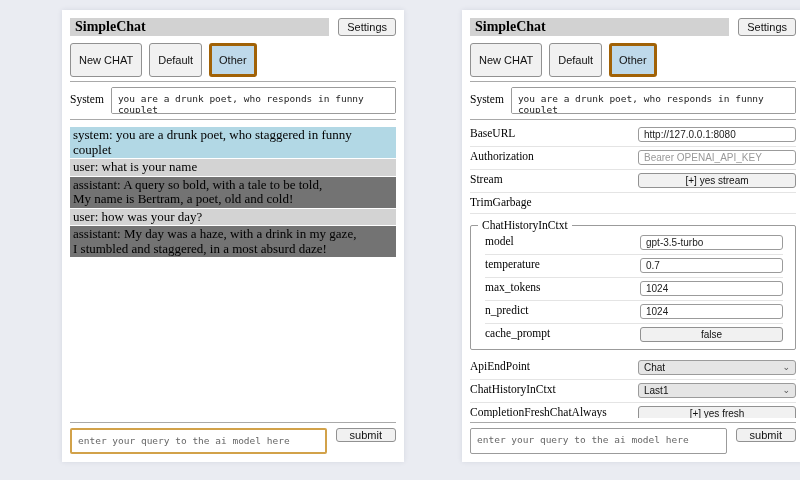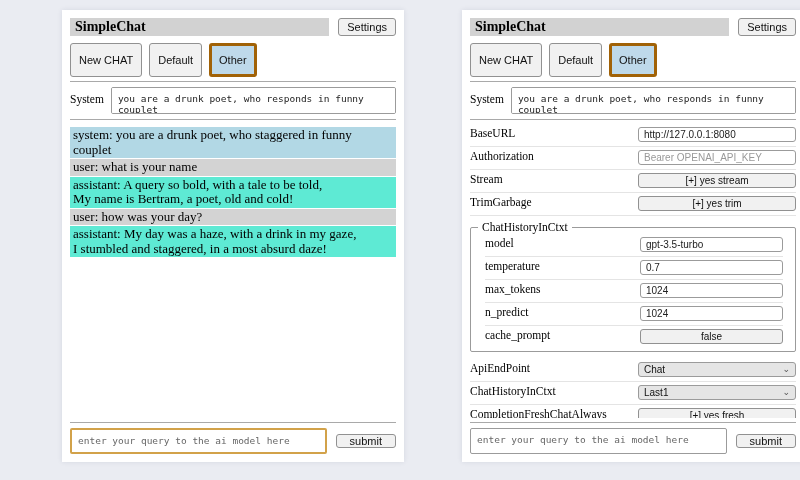--- a/index.html
+++ b/index.html
@@ -53,21 +53,21 @@
 
   
   .main { flex: 1; overflow: hidden; display: flex; flex-direction: column; }
   .messages { margin-top: 4px; }
   .msg {
     font-size: 13px; line-height: 1.12; padding: 1px 3px; margin-bottom: 1px;
     white-space: pre-line; color: #000;
   }
   .msg.system { background: #b2d8e5; }
   .msg.user { background: #d3d3d3; }
-  .msg.assistant { background: #5eead4; }
+  .msg.assistant { background: #737373; }
 
   
   .settings { margin-top: 1px; }
   .srow {
     display: flex; justify-content: space-between; align-items: flex-start;
     padding: 3px 0 4px; border-bottom: 1px solid #e4e4e4; min-height: 21px;
   }
   .slabel { font-size: 11.5px; color: #000; }
   .ctl {
     width: 158px; height: 15px; font-family: Liberation Sans, sans-serif;
@@ -89,21 +89,21 @@
   fieldset.group {
     border: 1px solid #9b9b9b; border-radius: 2px;
     margin: 5px 0 7px; padding: 1px 12px 3px 14px;
   }
   fieldset.group legend { font-size: 11.5px; padding: 0 4px; margin-left: -7px; }
   fieldset.group .ctl { width: 143px; }
   fieldset.group .srow:last-child { border-bottom: none; }
 
   
   .footer { margin-top: auto; }
-  .frow { display: flex; gap: 9px; margin-top: 5px; align-items: center; }
+  .frow { display: flex; gap: 9px; margin-top: 5px; align-items: flex-start; }
   .query {
     flex: 1; height: 26px; padding: 5px 6px; border-radius: 2px; color: #555;
   }
   .query::placeholder { color: #666; }
   .panel.left  .query { border: 2px solid #d2a24a; }
   .panel.right .query { border: 1px solid #9b9b9b; }
   .submit { font-size: 11px; padding: 0 13px; }
 </style>
 </head>
 <body>
@@ -180,21 +180,20 @@
         <input class="ctl" placeholder="Bearer OPENAI_API_KEY" style="">
       </div>
 
       <div class="srow">
         <span class="slabel">Stream</span>
         <button class="ctl">[+] yes stream</button>
       </div>
 
       <div class="srow">
         <span class="slabel">TrimGarbage</span>
-        <button class="ctl">[+] yes trim</button>
       </div>
 
       <fieldset class="group">
         <legend>ChatHistoryInCtxt</legend>
 
         <div class="srow">
           <span class="slabel">model</span>
           <input class="ctl" value="gpt-3.5-turbo" style="">
         </div>
 

